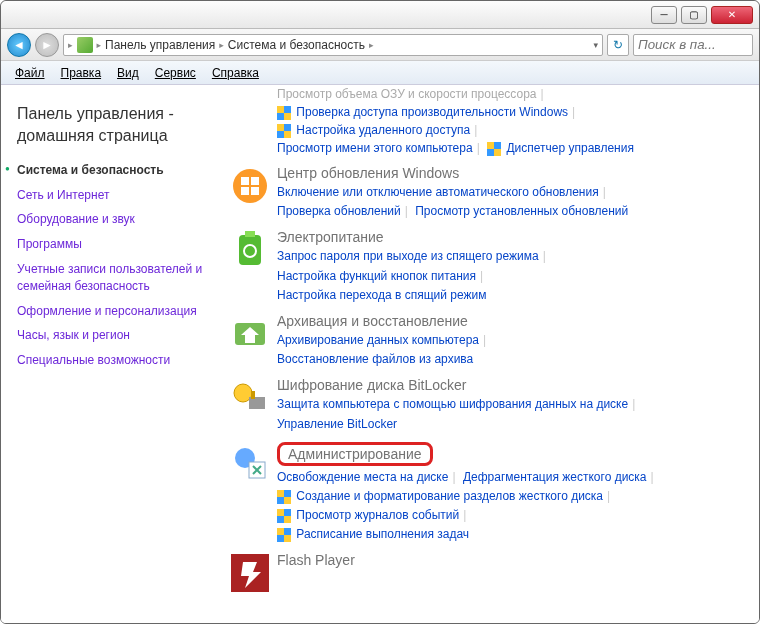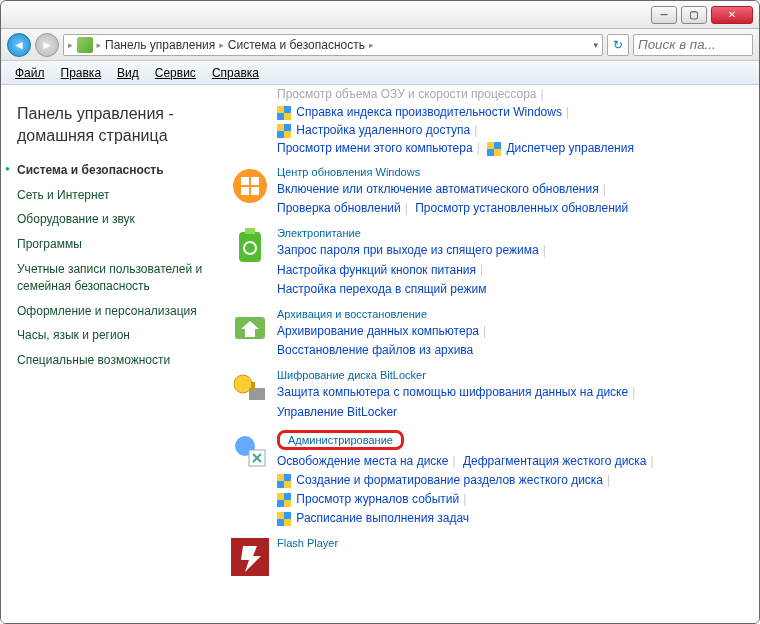--- a/index.html
+++ b/index.html
@@ -15,29 +15,29 @@
 .bcsep{color:#888;font-size:9px}
 .bcitem{color:#333;cursor:pointer;white-space:nowrap}
 .bcdrop{margin-left:auto;color:#666;font-size:9px;cursor:pointer}
 .refresh{width:22px;height:22px;border:1px solid #aaa;background:#fff;display:flex;align-items:center;justify-content:center;color:#17a;cursor:pointer;border-radius:2px}
 .search{width:120px;height:22px;border:1px solid #aaa;background:#fff;padding:0 4px;color:#888;font-style:italic;border-radius:2px}
 .menubar{height:24px;background:linear-gradient(#f4f8fc,#e4ecf5);display:flex;align-items:center;padding:0 8px;gap:4px;border-bottom:1px solid #ccd}
 .menuitem{padding:2px 6px;cursor:pointer}
 .menuitem u{text-decoration:underline}
 .content{display:flex;height:calc(100% - 84px);background:#fff}
 .sidebar{width:230px;padding:14px 10px 10px 16px;background:#fff}
-.sidelink{color:#14532d;padding:4px 0;cursor:pointer;line-height:1.4}
+.sidelink{color:#6d28d9;padding:4px 0;cursor:pointer;line-height:1.4}
 .sidelink.home{color:#333;font-size:16px;padding-bottom:10px}
 .sidelink.active{color:#333;font-weight:bold;position:relative}
 .sidelink.active::before{content:"●";position:absolute;left:-12px;color:#1a6;font-size:8px;top:5px}
 .main{flex:1;padding:0 10px 10px 0;overflow:hidden}
 .section{display:flex;margin:8px 0;gap:8px}
 .secticon{width:38px;height:38px;flex-shrink:0;margin-top:2px}
 .sectbody{flex:1}
-.secttitle{color:#0369a1;font-size:11px;cursor:pointer;margin-bottom:2px;display:inline-block}
+.secttitle{color:#737373;font-size:14px;cursor:pointer;margin-bottom:2px;display:inline-block}
 .secttitle.highlighted{border:3px solid #d22;border-radius:8px;padding:1px 8px}
 .sublinks{line-height:1.6}
 .sublink{color:#0645c8;cursor:pointer;white-space:nowrap}
 .subsep{color:#ccc;margin:0 4px}
 .shield{width:14px;height:14px;display:inline-block;vertical-align:middle;margin-right:2px}
 .part-top{line-height:1.5;margin-bottom:6px}
 .ic{width:38px;height:38px}
 </style>
 </head>
 <body>
@@ -87,21 +87,21 @@
   </div>
 
   <div class="main">
     <div class="part-top" style="margin-left:46px">
       <span class="sublink" style="color:#aaa">Просмотр объема ОЗУ и скорости процессора</span><span class="subsep">|</span><br>
       <svg class="shield">
           <rect width="14" height="14" fill="#fc3"></rect>
           <rect x="7" width="7" height="7" fill="#39f"></rect>
           <rect y="7" width="7" height="7" fill="#39f"></rect>
         </svg>
-      <span class="sublink">Справка индекса производительности Windows</span><span class="subsep">|</span><br>
+      <span class="sublink">Проверка доступа производительности Windows</span><span class="subsep">|</span><br>
       <svg class="shield">
           <rect width="14" height="14" fill="#fc3"></rect>
           <rect x="7" width="7" height="7" fill="#39f"></rect>
           <rect y="7" width="7" height="7" fill="#39f"></rect>
         </svg>
       <span class="sublink">Настройка удаленного доступа</span><span class="subsep">|</span><br>
       <span class="sublink">Просмотр имени этого компьютера</span><span class="subsep">|</span>
       <svg class="shield">
           <rect width="14" height="14" fill="#fc3"></rect>
           <rect x="7" width="7" height="7" fill="#39f"></rect>

